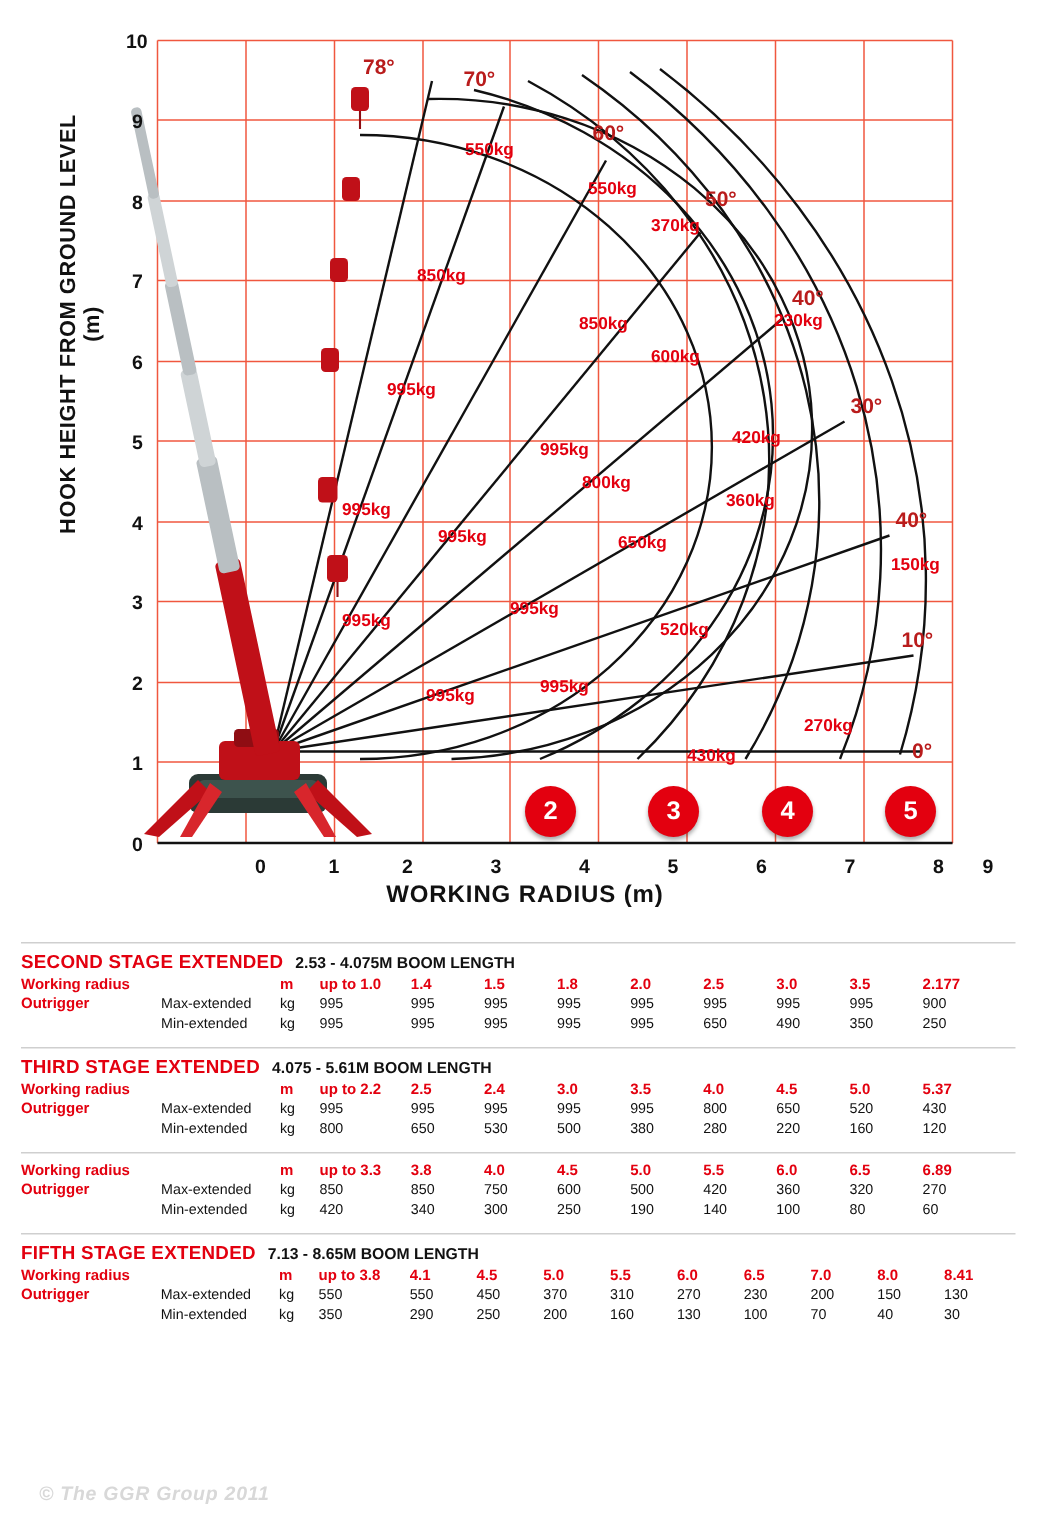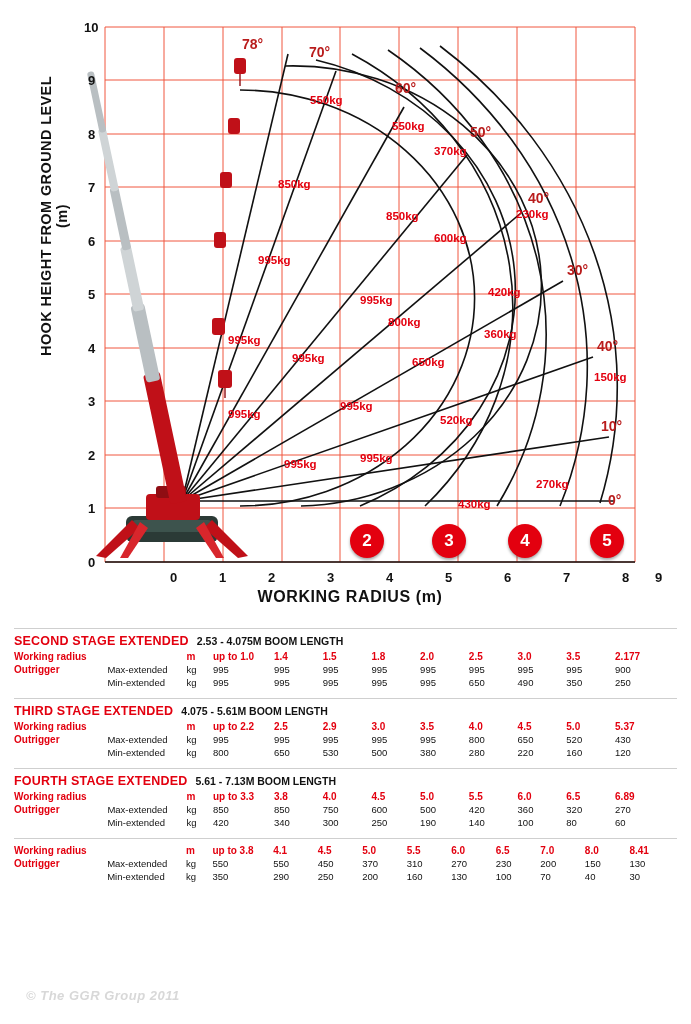--- a/index.html
+++ b/index.html
@@ -324,21 +324,21 @@
             <col style="width:48px">
             <col style="width:58px">
         </colgroup>
         <tbody>
             <tr>
           <td class="lbl">Working radius</td>
           <td class="sub"></td>
           <td class="unit">m</td>
           <td class="rv">up to 2.2</td>
           <td class="rv">2.5</td>
-          <td class="rv">2.9</td>
+          <td class="rv">2.4</td>
           <td class="rv">3.0</td>
           <td class="rv">3.5</td>
           <td class="rv">4.0</td>
           <td class="rv">4.5</td>
           <td class="rv">5.0</td>
           <td class="rv">5.37</td>
         </tr>
         <tr>
           <td class="lbl2">Outrigger</td>
           <td class="sub">Max-extended</td>
@@ -367,24 +367,20 @@
           <td class="dv">160</td>
           <td class="dv">120</td>
         </tr>
       </tbody>
         </table>
     </div>
 
     <div class="rule"></div>
 
     <div class="block">
-      <div class="blockhead">
-        <span class="bh-title">FOURTH STAGE EXTENDED</span>
-        <span class="bh-sub">5.61 - 7.13M BOOM LENGTH</span>
-      </div>
       <table>
         <colgroup>
           <col style="width:92px">
             <col style="width:78px">
             <col style="width:26px">
           <col style="width:60px">
             <col style="width:48px">
             <col style="width:48px">
             <col style="width:48px">
           <col style="width:48px">
@@ -436,20 +432,24 @@
           <td class="dv">80</td>
           <td class="dv">60</td>
         </tr>
       </tbody>
         </table>
     </div>
 
     <div class="rule"></div>
 
     <div class="block">
+      <div class="blockhead">
+        <span class="bh-title">FIFTH STAGE EXTENDED</span>
+        <span class="bh-sub">7.13 - 8.65M BOOM LENGTH</span>
+      </div>
       <table>
         <colgroup>
           <col style="width:92px">
             <col style="width:78px">
             <col style="width:26px">
           <col style="width:60px">
             <col style="width:44px">
             <col style="width:44px">
             <col style="width:44px">
           <col style="width:44px">

